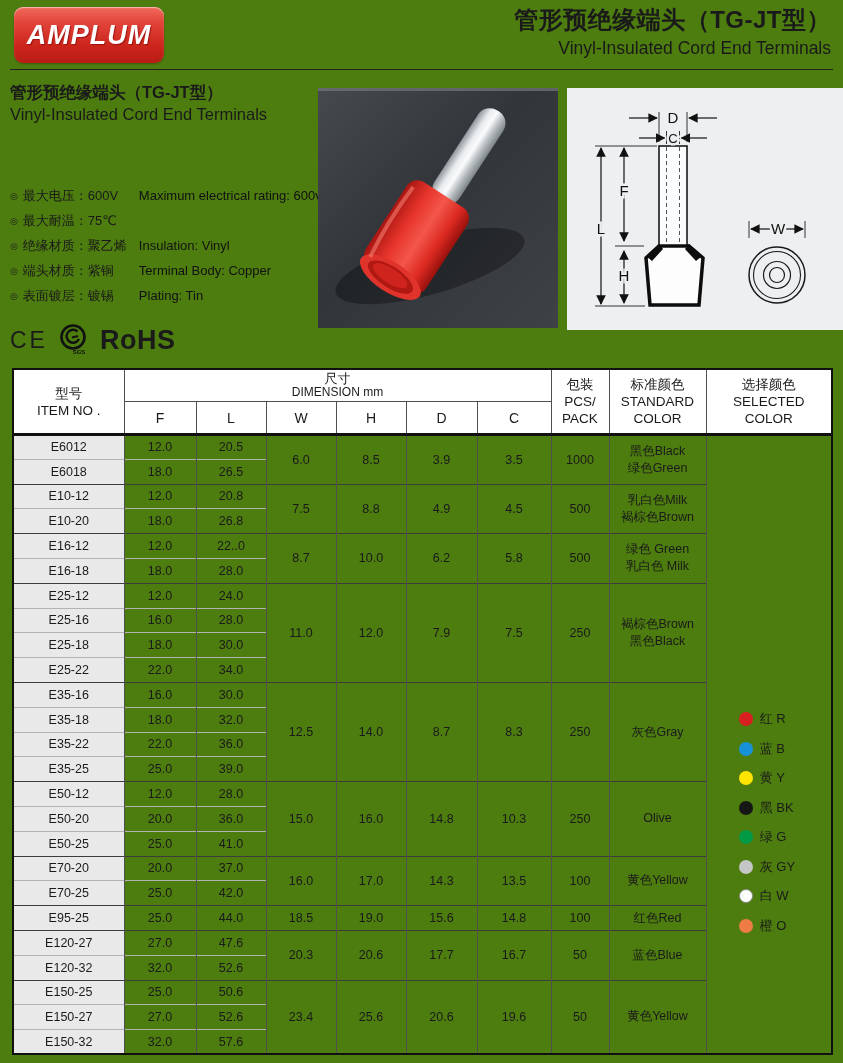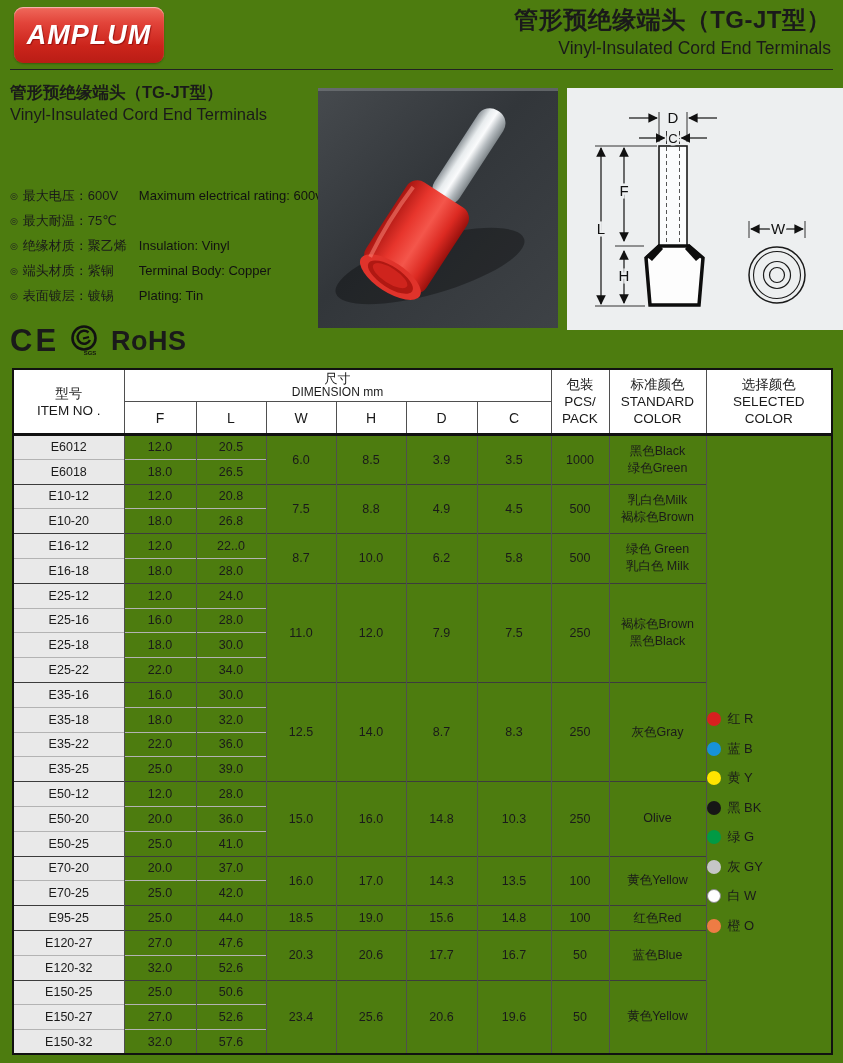--- a/index.html
+++ b/index.html
@@ -21,21 +21,21 @@
   
   .info{position:absolute;left:10px;top:82px;width:305px;}
   .info-title-zh{font-size:16.5px;font-weight:bold;}
   .info-title-en{font-size:16.5px;margin-top:1px;}
   .spec-list{margin-top:60px;}
   .spec-row{display:flex;align-items:baseline;font-size:13px;line-height:23px;white-space:nowrap;}
   .bullet{font-size:9px;margin-right:5px;position:relative;top:-1px;color:#222;}
   .spec-zh{width:116px;flex:0 0 auto;}
   .spec-en{font-size:13px;color:#111;}
   .certs{margin-top:14px;display:flex;align-items:center;gap:11px;}
-  .ce-mark{font-size:31px;font-weight:bold;letter-spacing:3px;}
+  .ce-mark{font-size:23px;font-weight:normal;letter-spacing:3px;}
   .rohs-mark{font-size:27px;font-weight:bold;letter-spacing:.5px;}
 
   
   .photo{position:absolute;left:318px;top:88px;width:240px;height:240px;}
   
   .diagram{position:absolute;left:567px;top:88px;width:276px;height:242px;background:#edeff0;}
 
   
   .tbl-wrap{position:absolute;left:12px;top:368px;}
   table.spec{border-collapse:collapse;table-layout:fixed;width:819px;border:2px solid #111;}
@@ -51,21 +51,21 @@
   thead tr.h2 th{height:31px;font-size:14px;}
   th.dim-head{border-bottom:1px solid #4f4f4f;}
   .th2{font-size:13.5px;line-height:17px;}
   tbody tr{height:24.8px;}
   tbody td{border-top:1px solid #b3b3b3;}
   tbody tr:first-child td{border-top:none;margin-left:41px;}
   tbody tr.group-start td{border-top:1.5px solid #3c3c3c;}
   td.c-item{background:#e9e9e9;font-size:12.5px;}
   td.c-std{font-size:12.5px;line-height:17px;}
   td.c-sel{vertical-align:top;}
-  .legend{display:flex;flex-direction:column;padding-top:156px;gap:11.5px;}
+  .legend{display:flex;flex-direction:column;align-items:center;padding-top:156px;gap:11.5px;}
   .legend-item{display:flex;align-items:center;gap:7px;width:60px;font-size:13px;}
   .dot{width:14px;height:14px;border-radius:50%;flex:0 0 auto;box-sizing:border-box;}
 </style>
 </head>
 <body>
 
 <div class="page">
 
   <div class="logo">
     <span>AMPLUM</span>

